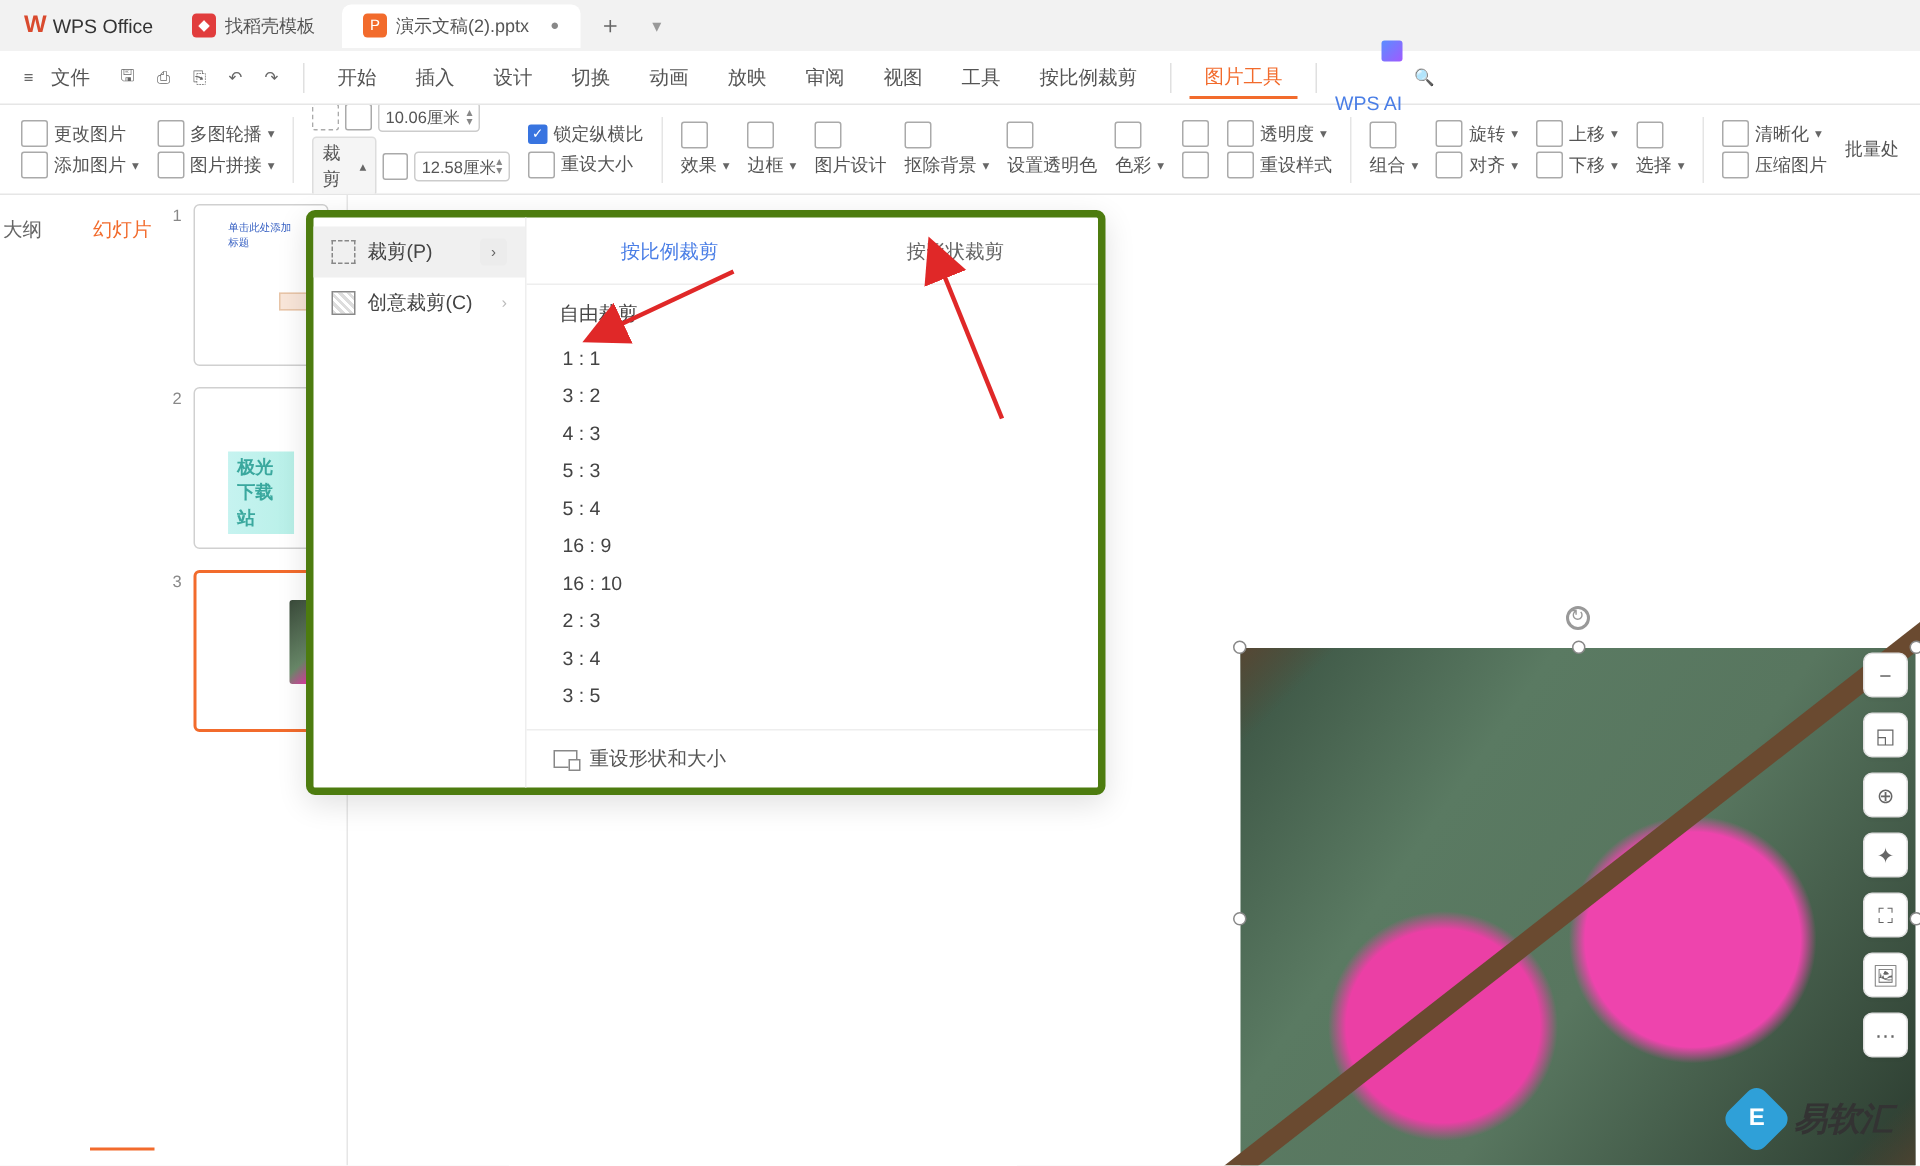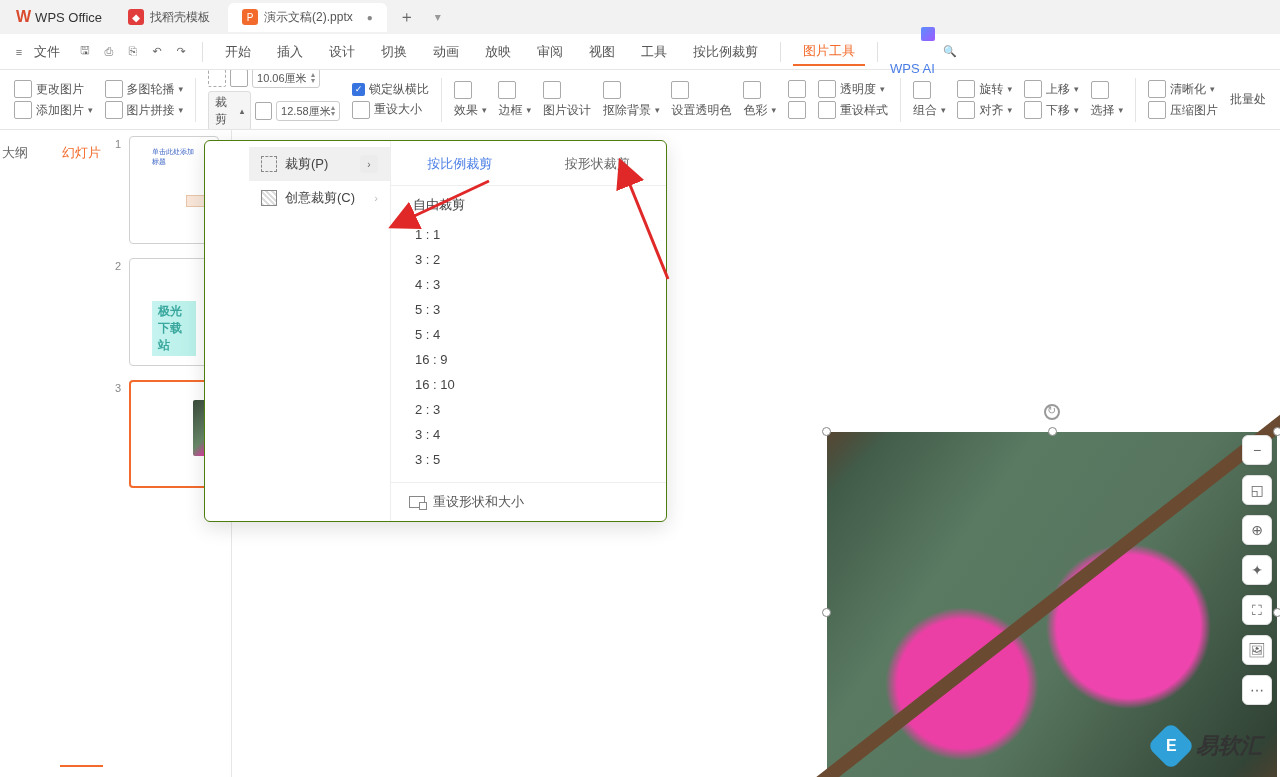--- a/index.html
+++ b/index.html
@@ -66,21 +66,21 @@
   linear-gradient(125deg, #3a5242 0%, #5a7a62 30%, #58765f 55%, #2a3a2e 100%);
   position: relative; }
 .image-sel .pic::before { content: ""; position: absolute; top: -8%; right: -4%; width: 140%; height: 14px; background: #6a4a30; transform: rotate(-38deg); transform-origin: top right; }
 .handle { position: absolute; width: 9px; height: 9px; background: #fff; border: 1px solid #888; border-radius: 50%; }
 .h-tl{top:-5px;left:-5px}.h-tr{top:-5px;right:-5px}
 .h-t{top:-5px;left:50%;margin-left:-4px}
 .h-l{left:-5px;top:50%;margin-top:-4px}.h-r{right:-5px;top:50%;margin-top:-4px}
 .rot { position: absolute; top: -28px; left: 50%; margin-left: -8px; width: 16px; height: 16px; border: 2px solid #999; border-radius: 50%; background: #fff; }
 .rot::after { content: "↻"; position: absolute; top: -2px; left: 1px; font-size: 11px; color: #999; }
 
-.dropdown { position: absolute; top: 140px; left: 204px; width: 463px; background: #fff; border: 1px solid #4d7c0f; border-radius: 6px; box-shadow: 0 6px 20px rgba(0,0,0,0.12); display: flex; z-index: 50; padding-left: 44px; }
+.dropdown { position: absolute; top: 140px; left: 204px; width: 533px; background: #fff; border: 5px solid #4d7c0f; border-radius: 6px; box-shadow: 0 6px 20px rgba(0,0,0,0.12); display: flex; z-index: 50; }
 .dd-left { width: 142px; border-right: 1px solid #eee; padding: 6px 0; }
 .dd-item { display: flex; align-items: center; justify-content: space-between; padding: 8px 12px; font-size: 13px; color: #444; cursor: pointer; }
 .dd-item.hov { background: #f0f0f0; }
 .dd-item .ii { display: flex; align-items: center; gap: 8px; }
 .dd-item .ico { width: 16px; height: 16px; display: inline-block; border: 1px dashed #888; }
 .dd-item .ico.full { border: 1px solid #888; background: repeating-linear-gradient(45deg,#ddd,#ddd 2px,#fff 2px,#fff 4px); }
 .dd-item .arr { width: 18px; height: 18px; background: #ececec; border-radius: 3px; display: inline-flex; align-items: center; justify-content: center; font-size: 10px; color: #666; }
 .dd-right { flex: 1; display: flex; flex-direction: column; }
 .dd-tabs { display: flex; padding: 10px 0 8px; border-bottom: 1px solid #eee; }
 .dd-tab { flex: 1; text-align: center; font-size: 13px; color: #666; cursor: pointer; padding: 4px 0; }

